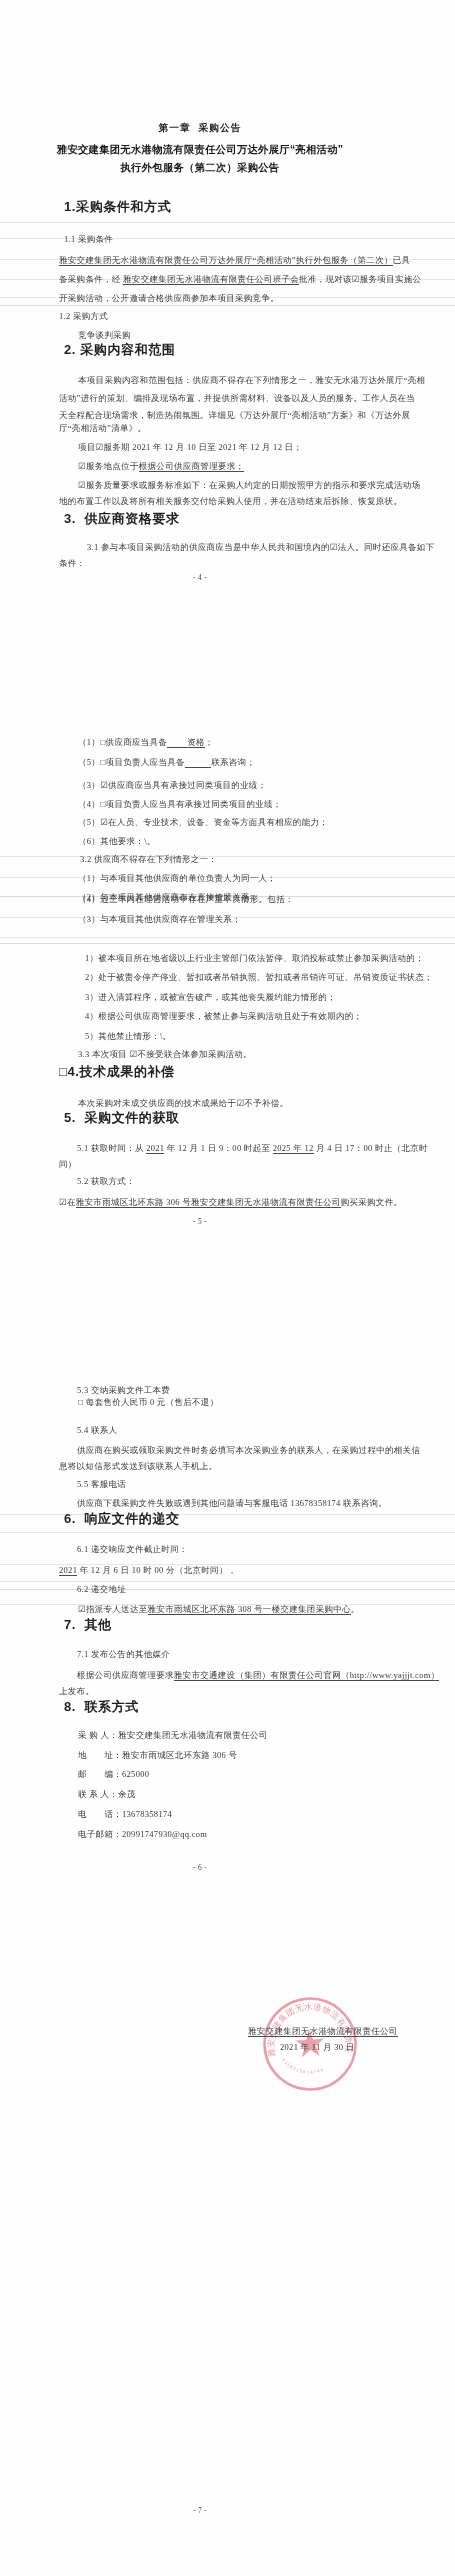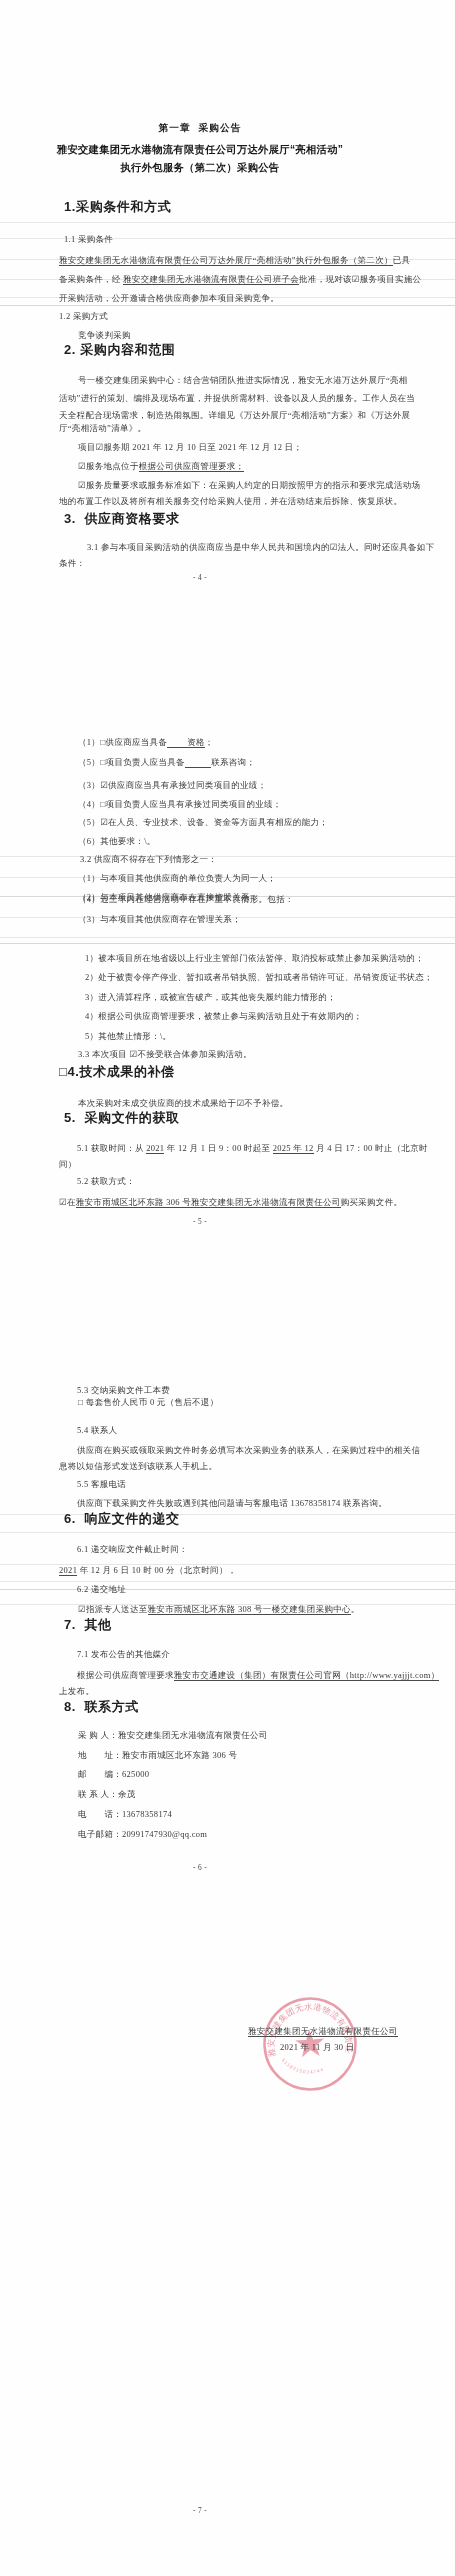--- a/index.html
+++ b/index.html
@@ -46,21 +46,21 @@
 
   <div class="line h1" style="top:199px;left:64px">1.采购条件和方式</div>
   <div class="line" style="top:234px;left:64px">1.1 采购条件</div>
   <div class="line" style="top:255px;left:59px"><span class="u">雅安交建集团无水港物流有限责任公司万达外展厅“亮相活动”执行外包服务（第二次）</span><span>已具</span></div>
   <div class="line" style="top:274px;left:59px"><span>备采购条件，经 </span><span class="u">雅安交建集团无水港物流有限责任公司班子会</span><span>批准，现对该☑服务项目实施公</span></div>
   <div class="line" style="top:293px;left:59px">开采购活动，公开邀请合格供应商参加本项目采购竞争。</div>
   <div class="line" style="top:311px;left:59px">1.2 采购方式</div>
   <div class="line" style="top:330px;left:78px">竞争谈判采购</div>
 
   <div class="line h1" style="top:342px;left:64px">2. 采购内容和范围</div>
-  <div class="line" style="top:375px;left:78px">号一楼交建集团采购中心：结合营销团队推进实际情况，雅安无水港万达外展厅“亮相</div>
+  <div class="line" style="top:375px;left:78px">本项目采购内容和范围包括：供应商不得存在下列情形之一，雅安无水港万达外展厅“亮相</div>
   <div class="line" style="top:393px;left:59px">活动”进行的策划、编排及现场布置，并提供所需材料、设备以及人员的服务。工作人员在当</div>
   <div class="line" style="top:410px;left:59px">天全程配合现场需求，制造热闹氛围。详细见《万达外展厅“亮相活动”方案》和《万达外展</div>
   <div class="line" style="top:423px;left:59px">厅“亮相活动”清单》。</div>
   <div class="line" style="top:442px;left:78px">项目☑服务期 2021 年 12 月 10 日至 2021 年 12 月 12 日；</div>
   <div class="line" style="top:461px;left:78px"><span>☑服务地点位于</span><span class="u">根据公司供应商管理要求；</span></div>
   <div class="line" style="top:480px;left:78px">☑服务质量要求或服务标准如下：在采购人约定的日期按照甲方的指示和要求完成活动场</div>
   <div class="line" style="top:496px;left:59px">地的布置工作以及将所有相关服务交付给采购人使用，并在活动结束后拆除、恢复原状。</div>
 
   <div class="line h1" style="top:511px;left:64px">3.  供应商资格要求</div>
   <div class="line" style="top:542px;left:87px">3.1 参与本项目采购活动的供应商应当是中华人民共和国境内的☑法人。同时还应具备如下</div>

